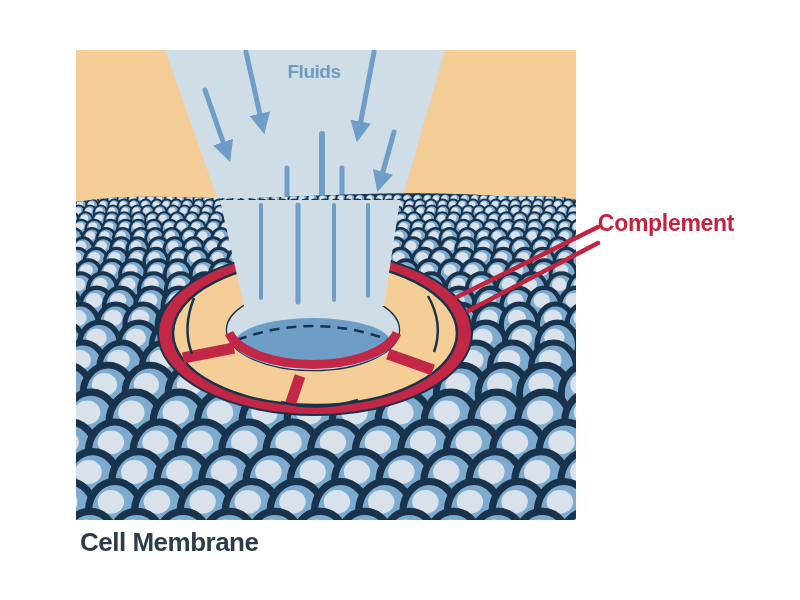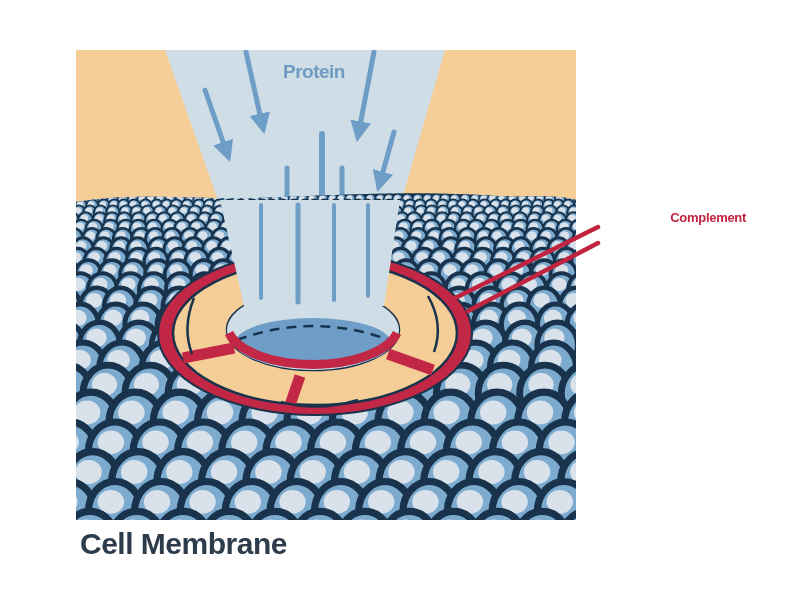--- a/index.html
+++ b/index.html
@@ -8,24 +8,24 @@
     --labelBlue:#6d9bc1; --labelRed:#c0243e; --labelDark:#2d3c4b;
   }
   *{margin:0;padding:0;box-sizing:border-box;}
   body{font-family:"Liberation Sans", sans-serif;background:#fff;}
   .canvas{position:relative;width:800px;height:600px;background:var(--bg);overflow:hidden;}
   .artwork{position:absolute;left:76px;top:50px;}
   .leaders{position:absolute;left:0;top:0;pointer-events:none;}
   .label{position:absolute;font-weight:bold;}
   .label-extracellular{left:228px;top:60px;width:172px;text-align:center;
     color:var(--labelBlue);font-size:19px;line-height:1.25;letter-spacing:-0.5px;}
-  .label-complement{left:586px;top:210px;width:160px;text-align:right;
-    color:var(--labelRed);font-size:13px;line-height:1.2;letter-spacing:-0.3px;}
+  .label-complement{left:586px;top:210px;width:160px;text-align:center;
+    color:var(--labelRed);font-size:23px;line-height:1.2;letter-spacing:-0.3px;}
   .label-cellmembrane{left:80px;top:527px;color:var(--labelDark);
-    font-size:30px;letter-spacing:-0.5px;}
+    font-size:26px;letter-spacing:-0.5px;}
   .ball{fill:var(--ball);stroke:var(--dark);}
   .ballHi{fill:var(--hi);stroke:none;}
   .arrowLine{stroke:var(--fluidMid);stroke-width:5;stroke-linecap:round;}
   .streak{stroke:var(--fluidMid);stroke-linecap:round;}
   .leaderLine{stroke:var(--labelRed);stroke-width:4.5;stroke-linecap:round;}
 </style>
 </head>
 <body>
 
 <div class="canvas">
@@ -1077,21 +1077,21 @@
       <path d="M205,352 Q242,362 282,350" fill="none" stroke="var(--dark)" stroke-width="2.5"></path>
     </g>
   </svg>
 
   <svg class="leaders" width="800" height="600" viewBox="0 0 800 600">
     <line class="leaderLine" x1="598" y1="227" x2="455" y2="298"></line>
     <line class="leaderLine" x1="598" y1="243" x2="468" y2="311"></line>
   </svg>
 
   <div class="label label-extracellular">
-    <div>Protein</div>
+    <div>Fluids</div>
   </div>
 
   <div class="label label-complement">
     <div>Complement</div>
   </div>
 
   <div class="label label-cellmembrane">Cell Membrane</div>
 </div>
 
 </body></html>

